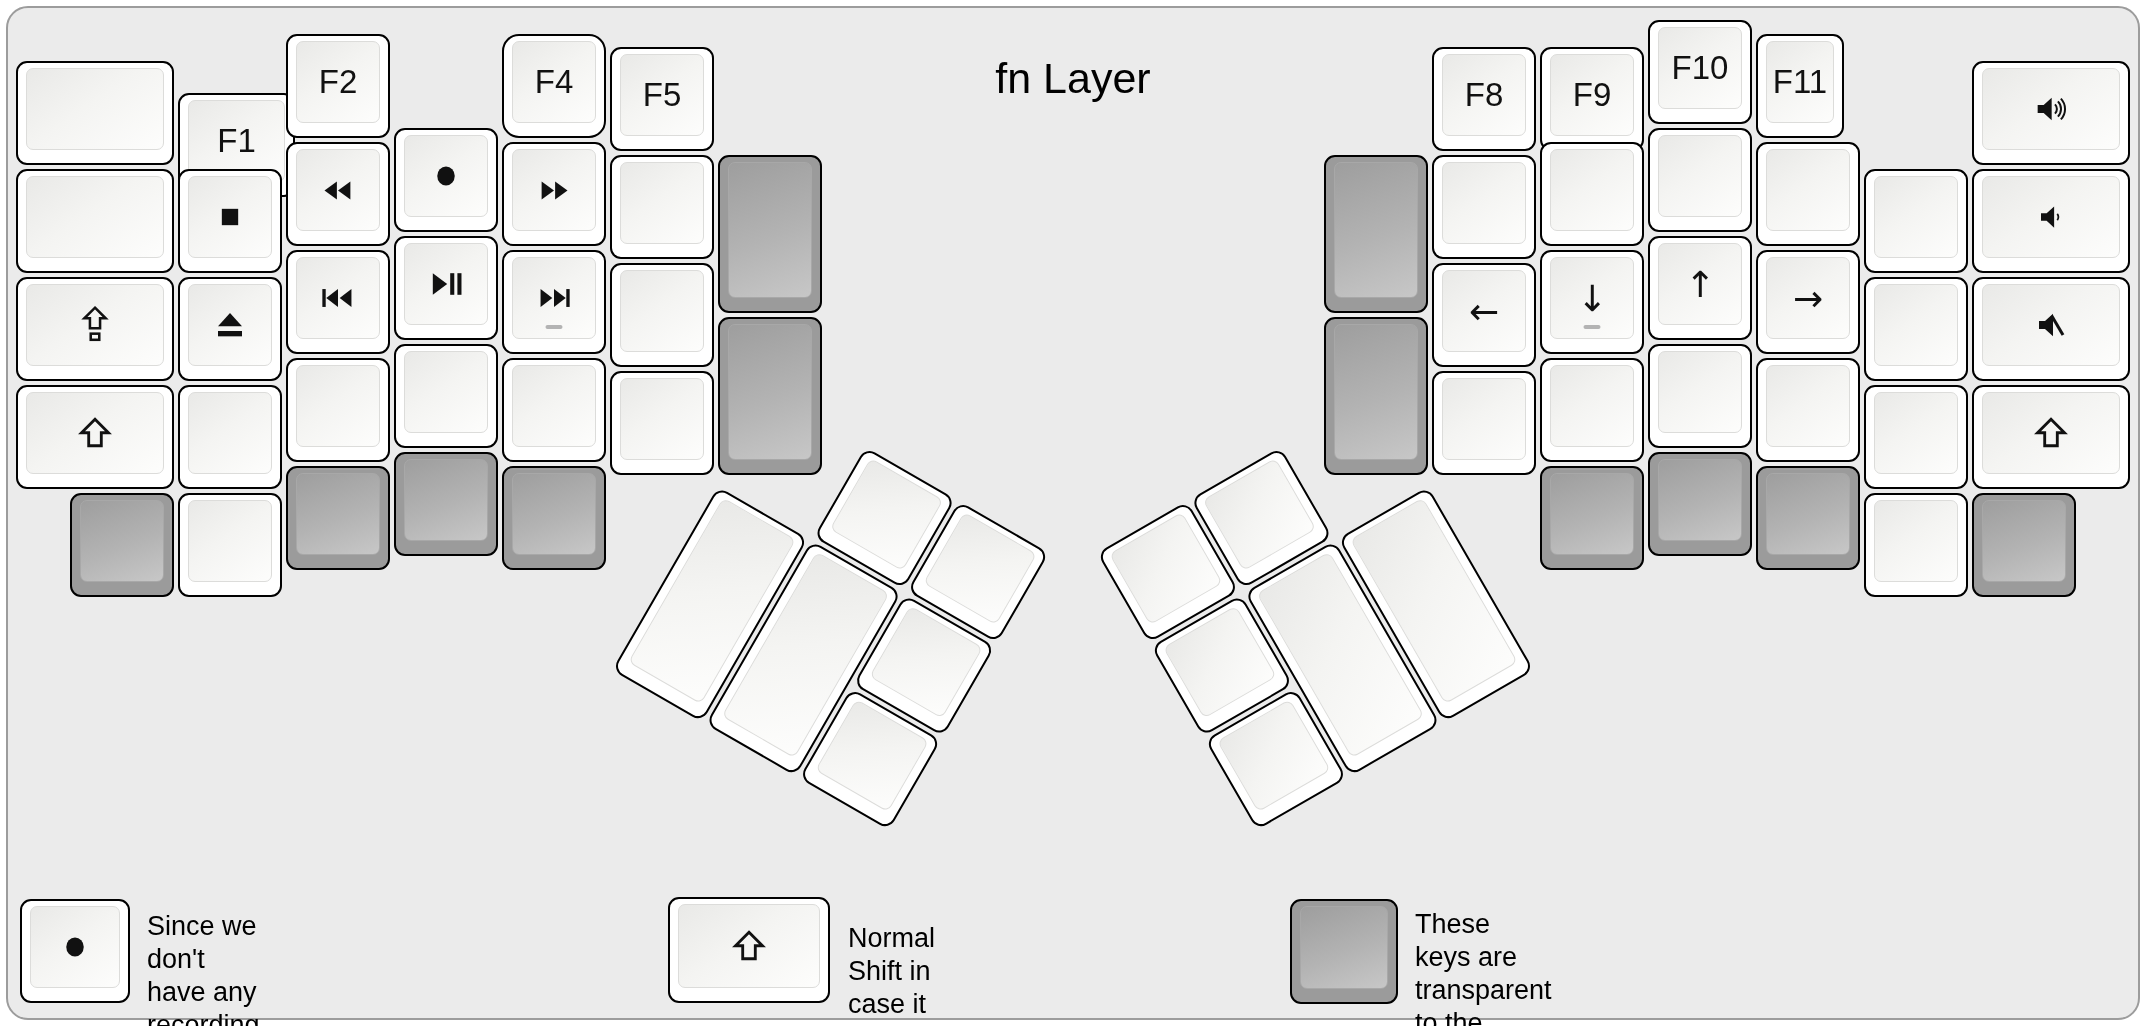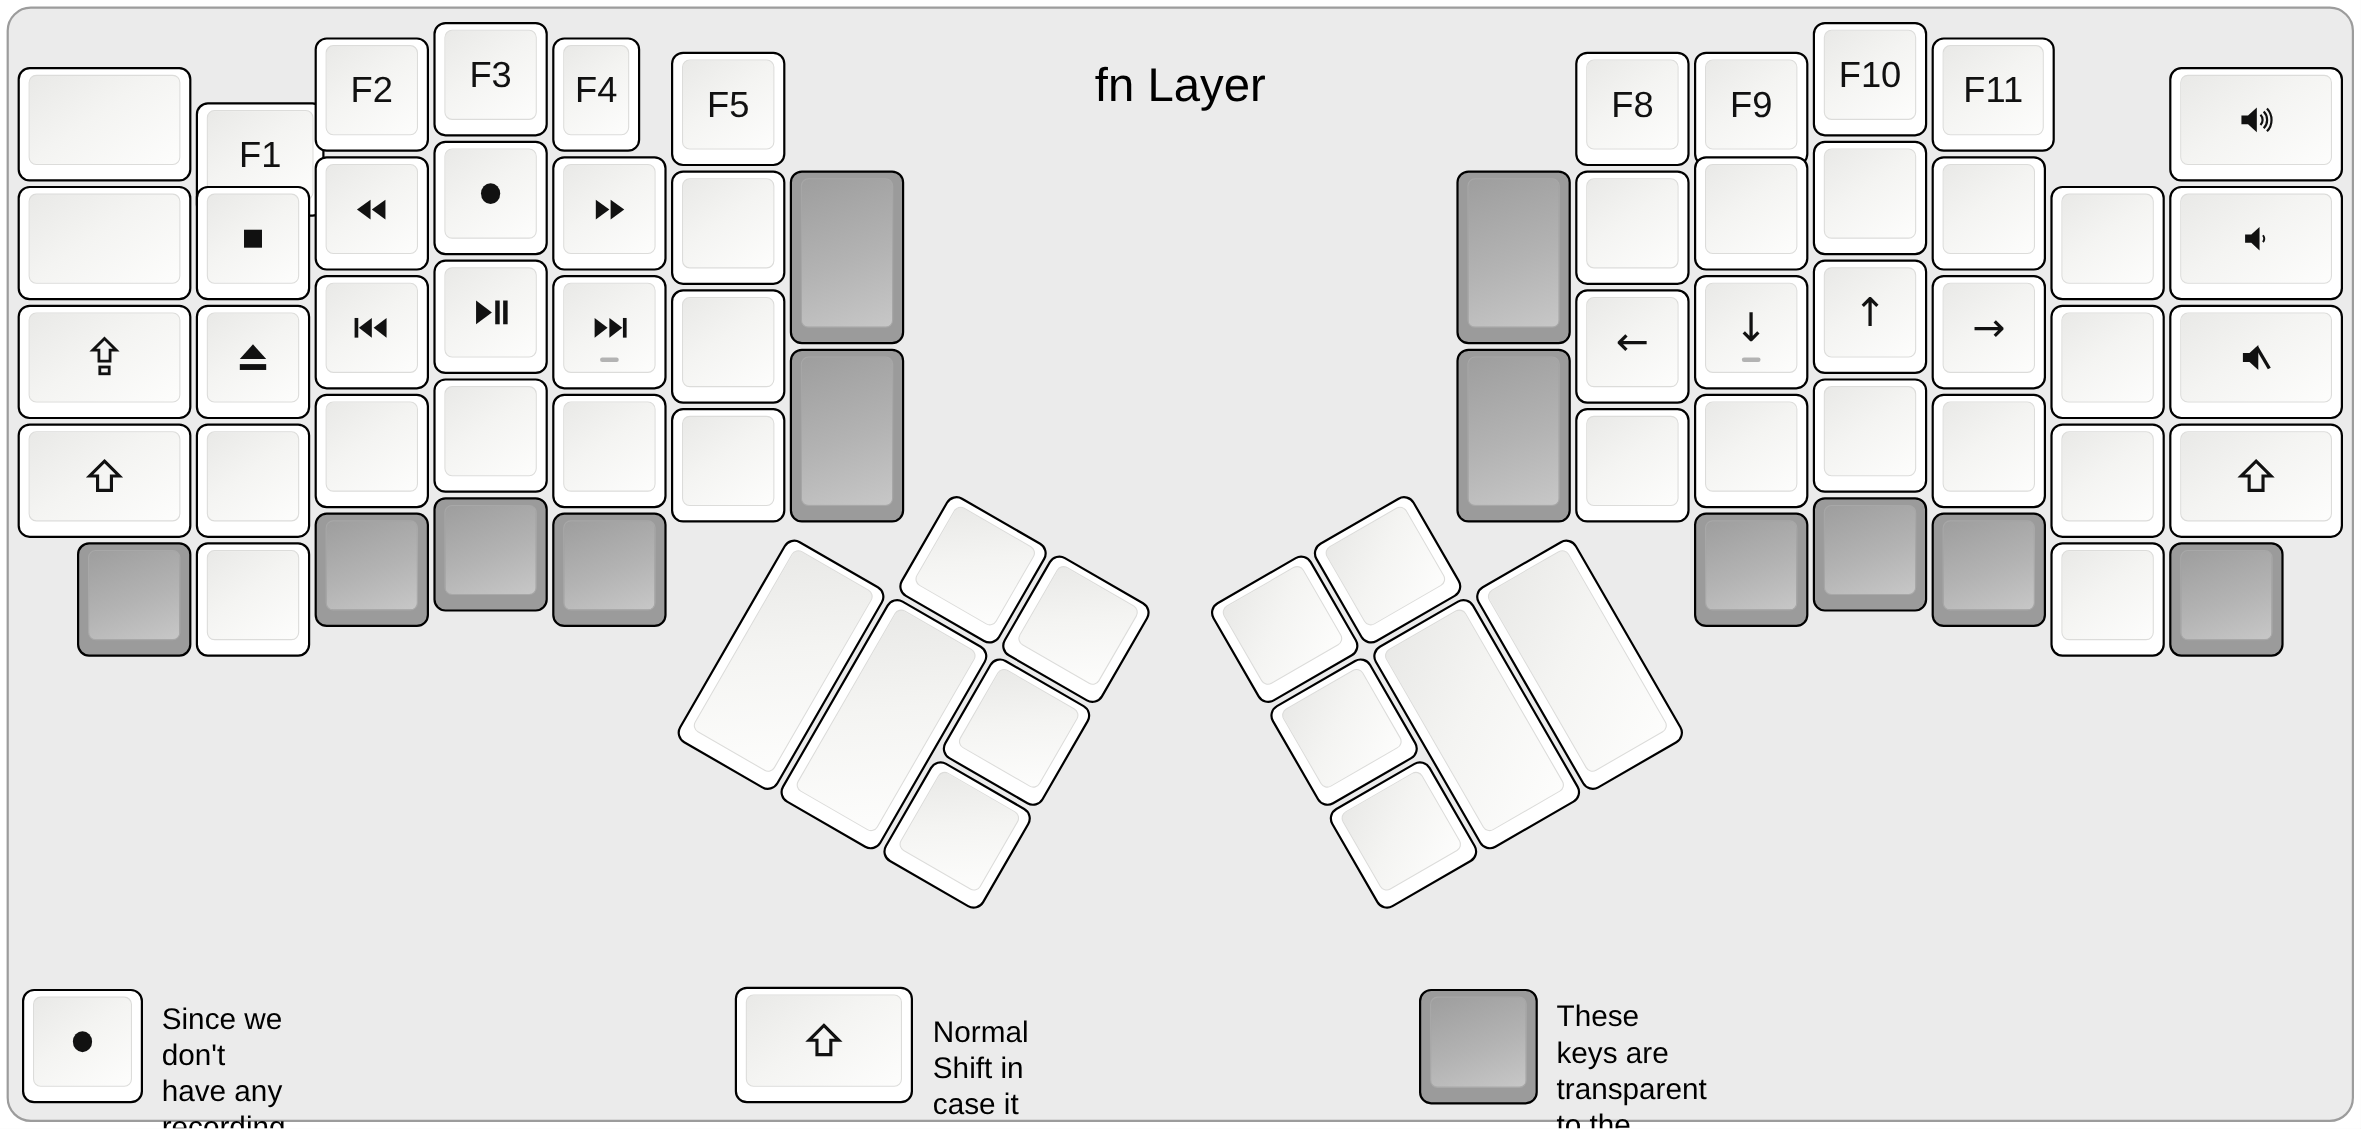--- a/index.html
+++ b/index.html
@@ -159,25 +159,20 @@
               <rect x="3" y="4" width="3" height="16" fill="#111"></rect>
               <polygon points="17,4 17,20 6.5,12" fill="#111"></polygon>
               <polygon points="29,4 29,20 18.5,12" fill="#111"></polygon>
             </svg>
           </span>
         </div>
       </div>
       <div class="key" style="left: 286px; top: 358px; width: 104px; height: 104px;">
         <div class="face"></div>
       </div>
-      <div class="key" style="left: 394px; top: 20px; width: 104px; height: 104px;">
-        <div class="face">
-          <span class="klabel">F3</span>
-        </div>
-      </div>
       <div class="key" style="left: 394px; top: 128px; width: 104px; height: 104px;">
         <div class="face">
           <span>
             <svg width="30" height="30" viewBox="0 0 24 24">
               <ellipse cx="12" cy="12" rx="7" ry="7.6" fill="#111"></ellipse>
             </svg>
           </span>
         </div>
       </div>
       <div class="key" style="left: 394px; top: 236px; width: 104px; height: 104px;">
@@ -187,21 +182,21 @@
               <polygon points="4,3 4,21 16,12" fill="#111"></polygon>
               <rect x="18.5" y="3" width="3.4" height="18" fill="#111"></rect>
               <rect x="24.5" y="3" width="3.4" height="18" fill="#111"></rect>
             </svg>
           </span>
         </div>
       </div>
       <div class="key" style="left: 394px; top: 344px; width: 104px; height: 104px;">
         <div class="face"></div>
       </div>
-      <div class="key" style="left: 502px; top: 34px; width: 80px; height: 104px;">
+      <div class="key" style="left: 502px; top: 34px; width: 104px; height: 104px; border-radius: 17px;">
         <div class="face">
           <span class="klabel">F4</span>
         </div>
       </div>
       <div class="key" style="left: 502px; top: 142px; width: 104px; height: 104px;">
         <div class="face">
           <span>
             <svg width="36" height="27" viewBox="0 0 32 24">
               <polygon points="5,4 5,20 16,12" fill="#111"></polygon>
               <polygon points="17,4 17,20 28,12" fill="#111"></polygon>
@@ -307,21 +302,21 @@
         <div class="face"></div>
       </div>
       <div class="key" style="left: 1648px; top: 236px; width: 104px; height: 104px;">
         <div class="face">
           <span class="arrow">↑</span>
         </div>
       </div>
       <div class="key" style="left: 1648px; top: 344px; width: 104px; height: 104px;">
         <div class="face"></div>
       </div>
-      <div class="key" style="left: 1756px; top: 34px; width: 112px; height: 104px; padding-left: 28px;">
+      <div class="key" style="left: 1756px; top: 34px; width: 88px; height: 104px; padding-left: 28px;">
         <div class="face">
           <span class="klabel">F11</span>
         </div>
       </div>
       <div class="key" style="left: 1756px; top: 142px; width: 104px; height: 104px;">
         <div class="face"></div>
       </div>
       <div class="key" style="left: 1756px; top: 250px; width: 104px; height: 104px;">
         <div class="face">
           <span class="arrow">→</span>

